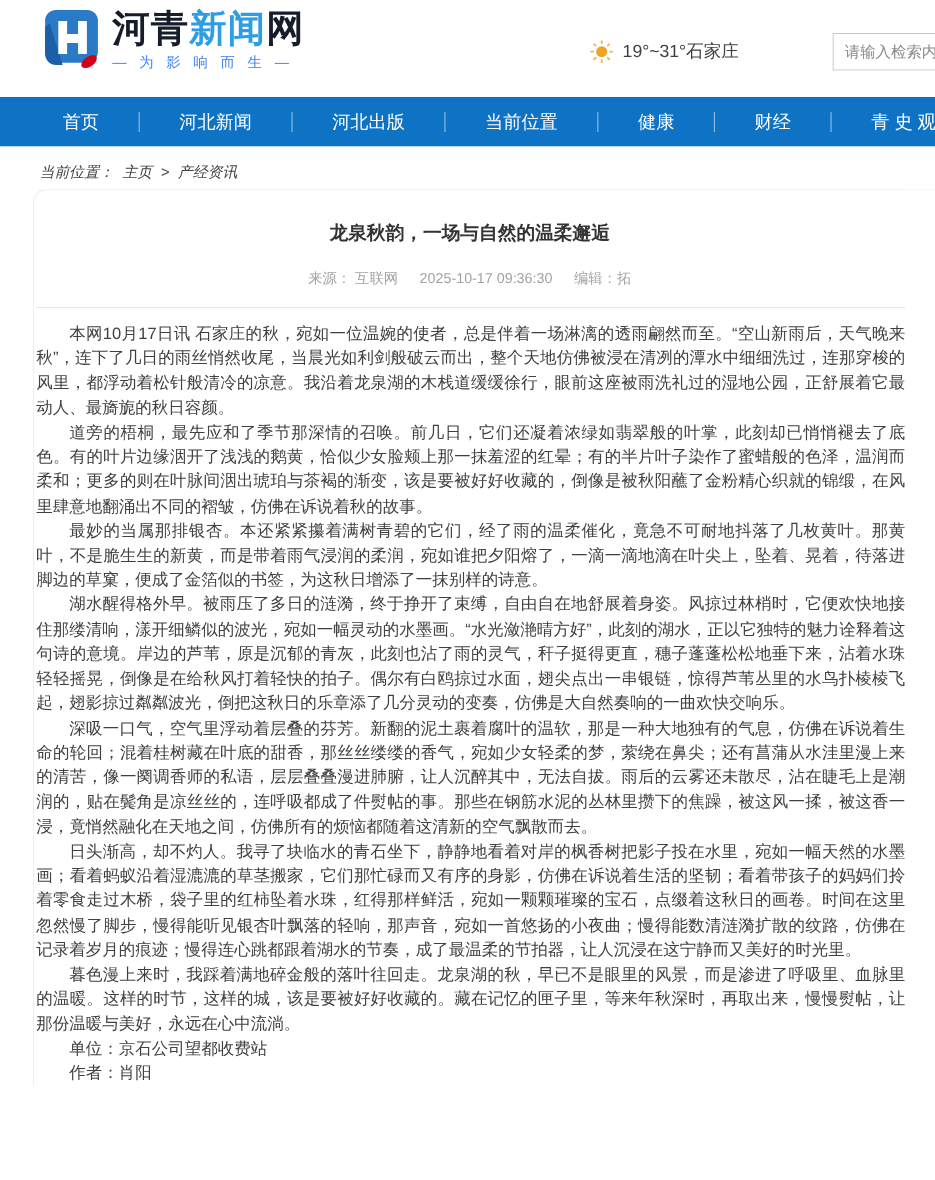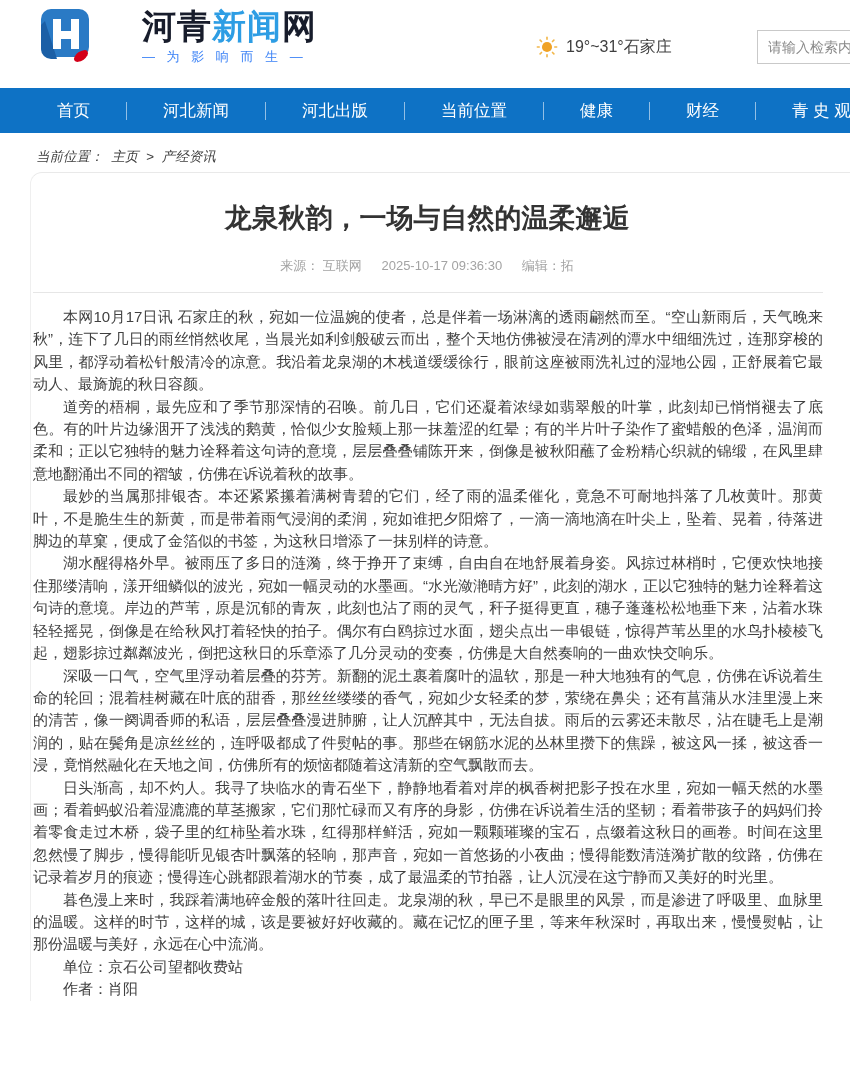--- a/index.html
+++ b/index.html
@@ -7,21 +7,21 @@
   body {
     width:850px; height:1073px; overflow:hidden; position:relative;
     background:#ffffff;
     font-family:"Liberation Sans","DejaVu Sans",sans-serif;
   }
 
   
   .header { position:relative; height:88px; background:#fff; }
   .logo { position:absolute; left:38px; top:7px; display:flex; align-items:flex-start; cursor:pointer; }
   .logo-icon { width:56px; height:58px; margin-right:8px; }
-  .logo-text-wrap { display:flex; flex-direction:column;margin-left:40px; }
+  .logo-text-wrap { display:flex; flex-direction:column; }
   .logo-main { font-size:34px; font-weight:bold; letter-spacing:1px; line-height:38px; white-space:nowrap; }
   .logo-main .dk { color:#171c2b; }
   .logo-main .bl { color:#2d9de4; }
   .logo-tagline { font-size:13px; color:#3b82f6; letter-spacing:4px; margin-top:3px; white-space:nowrap; }
   .sponsor { position:absolute; left:241px; top:36px; color:#e60012; font-size:15px; white-space:nowrap; }
   .weather { position:absolute; left:536px; top:36px; display:flex; align-items:center; gap:8px;
              font-size:16px; color:#3f3f3f; white-space:nowrap; }
   .search-box { position:absolute; left:757px; top:30px; width:190px; height:34px;
                 border:1px solid #c9c9c9; background:#fff; }
   .search-box input { width:100%; height:100%; border:none; outline:none; padding:0 10px;
@@ -36,21 +36,21 @@
 
   
   .breadcrumb { margin:15px 0 0 36px; font-size:13.5px; color:#404040;font-style:italic; }
   .breadcrumb .crumb-link { cursor:pointer; }
   .breadcrumb span { margin-right:4px; }
 
   
   .article-box { margin:6px 0 0 30px; width:834px;
                  border-top:1px solid #e9e9e9; border-left:1px solid #efefef;
                  border-top-left-radius:12px; padding:27px 0 0 2px; }
-  .article-title { margin:0; text-align:center; font-size:27px; font-weight:bold; color:#333333;
+  .article-title { margin:0; text-align:center; font-size:17px; font-weight:bold; color:#333333;
                    width:788px; }
   .article-meta { margin-top:21px; text-align:center; font-size:13px; color:#a3a3a3; width:788px; }
   .article-meta span { margin:0 8px; }
   .meta-divider { width:790px; border-bottom:1px solid #e6e6e6; margin-top:17px; }
 
   .article-body { width:790px; margin-top:13px; font-size:15px; line-height:22.4px;
                   color:#404040; text-align:justify; }
   .article-body p { margin:0; text-indent:2em; }
   .byline { text-align:left; }
 </style>
@@ -131,21 +131,21 @@
   <div class="article-meta">
     <span>来源： 互联网</span>
     <span>2025-10-17 09:36:30</span>
     <span>编辑：拓</span>
   </div>
 
   <div class="meta-divider"></div>
 
   <div class="article-body">
     <p>本网10月17日讯 石家庄的秋，宛如一位温婉的使者，总是伴着一场淋漓的透雨翩然而至。“空山新雨后，天气晚来秋”，连下了几日的雨丝悄然收尾，当晨光如利剑般破云而出，整个天地仿佛被浸在清冽的潭水中细细洗过，连那穿梭的风里，都浮动着松针般清冷的凉意。我沿着龙泉湖的木栈道缓缓徐行，眼前这座被雨洗礼过的湿地公园，正舒展着它最动人、最旖旎的秋日容颜。</p>
-    <p>道旁的梧桐，最先应和了季节那深情的召唤。前几日，它们还凝着浓绿如翡翠般的叶掌，此刻却已悄悄褪去了底色。有的叶片边缘洇开了浅浅的鹅黄，恰似少女脸颊上那一抹羞涩的红晕；有的半片叶子染作了蜜蜡般的色泽，温润而柔和；正以它独特的魅力诠释着这句诗的意境，层层叠叠铺陈开来，倒像是被秋阳蘸了金粉精心织就的锦缎，在风里肆意地翻涌出不同的褶皱，仿佛在诉说着秋的故事。</p>
+    <p>道旁的梧桐，最先应和了季节那深情的召唤。前几日，它们还凝着浓绿如翡翠般的叶掌，此刻却已悄悄褪去了底色。有的叶片边缘洇开了浅浅的鹅黄，恰似少女脸颊上那一抹羞涩的红晕；有的半片叶子染作了蜜蜡般的色泽，温润而柔和；更多的则在叶脉间洇出琥珀与茶褐的渐变，该是要被好好收藏的，倒像是被秋阳蘸了金粉精心织就的锦缎，在风里肆意地翻涌出不同的褶皱，仿佛在诉说着秋的故事。</p>
     <p>最妙的当属那排银杏。本还紧紧攥着满树青碧的它们，经了雨的温柔催化，竟急不可耐地抖落了几枚黄叶。那黄叶，不是脆生生的新黄，而是带着雨气浸润的柔润，宛如谁把夕阳熔了，一滴一滴地滴在叶尖上，坠着、晃着，待落进脚边的草窠，便成了金箔似的书签，为这秋日增添了一抹别样的诗意。</p>
     <p>湖水醒得格外早。被雨压了多日的涟漪，终于挣开了束缚，自由自在地舒展着身姿。风掠过林梢时，它便欢快地接住那缕清响，漾开细鳞似的波光，宛如一幅灵动的水墨画。“水光潋滟晴方好”，此刻的湖水，正以它独特的魅力诠释着这句诗的意境。岸边的芦苇，原是沉郁的青灰，此刻也沾了雨的灵气，秆子挺得更直，穗子蓬蓬松松地垂下来，沾着水珠轻轻摇晃，倒像是在给秋风打着轻快的拍子。偶尔有白鸥掠过水面，翅尖点出一串银链，惊得芦苇丛里的水鸟扑棱棱飞起，翅影掠过粼粼波光，倒把这秋日的乐章添了几分灵动的变奏，仿佛是大自然奏响的一曲欢快交响乐。</p>
     <p>深吸一口气，空气里浮动着层叠的芬芳。新翻的泥土裹着腐叶的温软，那是一种大地独有的气息，仿佛在诉说着生命的轮回；混着桂树藏在叶底的甜香，那丝丝缕缕的香气，宛如少女轻柔的梦，萦绕在鼻尖；还有菖蒲从水洼里漫上来的清苦，像一阕调香师的私语，层层叠叠漫进肺腑，让人沉醉其中，无法自拔。雨后的云雾还未散尽，沾在睫毛上是潮润的，贴在鬓角是凉丝丝的，连呼吸都成了件熨帖的事。那些在钢筋水泥的丛林里攒下的焦躁，被这风一揉，被这香一浸，竟悄然融化在天地之间，仿佛所有的烦恼都随着这清新的空气飘散而去。</p>
     <p>日头渐高，却不灼人。我寻了块临水的青石坐下，静静地看着对岸的枫香树把影子投在水里，宛如一幅天然的水墨画；看着蚂蚁沿着湿漉漉的草茎搬家，它们那忙碌而又有序的身影，仿佛在诉说着生活的坚韧；看着带孩子的妈妈们拎着零食走过木桥，袋子里的红柿坠着水珠，红得那样鲜活，宛如一颗颗璀璨的宝石，点缀着这秋日的画卷。时间在这里忽然慢了脚步，慢得能听见银杏叶飘落的轻响，那声音，宛如一首悠扬的小夜曲；慢得能数清涟漪扩散的纹路，仿佛在记录着岁月的痕迹；慢得连心跳都跟着湖水的节奏，成了最温柔的节拍器，让人沉浸在这宁静而又美好的时光里。</p>
     <p>暮色漫上来时，我踩着满地碎金般的落叶往回走。龙泉湖的秋，早已不是眼里的风景，而是渗进了呼吸里、血脉里的温暖。这样的时节，这样的城，该是要被好好收藏的。藏在记忆的匣子里，等来年秋深时，再取出来，慢慢熨帖，让那份温暖与美好，永远在心中流淌。</p>
     <p class="byline">单位：京石公司望都收费站</p>
     <p class="byline">作者：肖阳</p>
 
   </div>
 </div>

